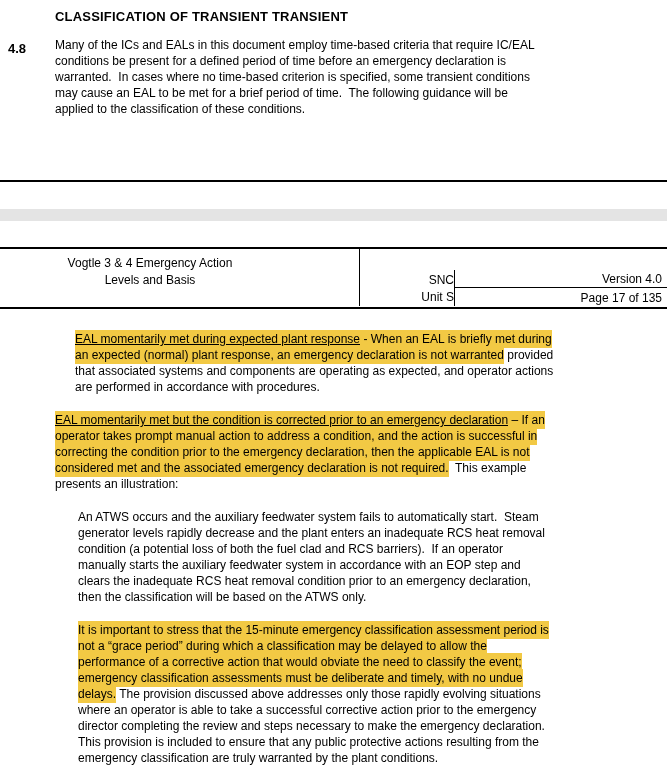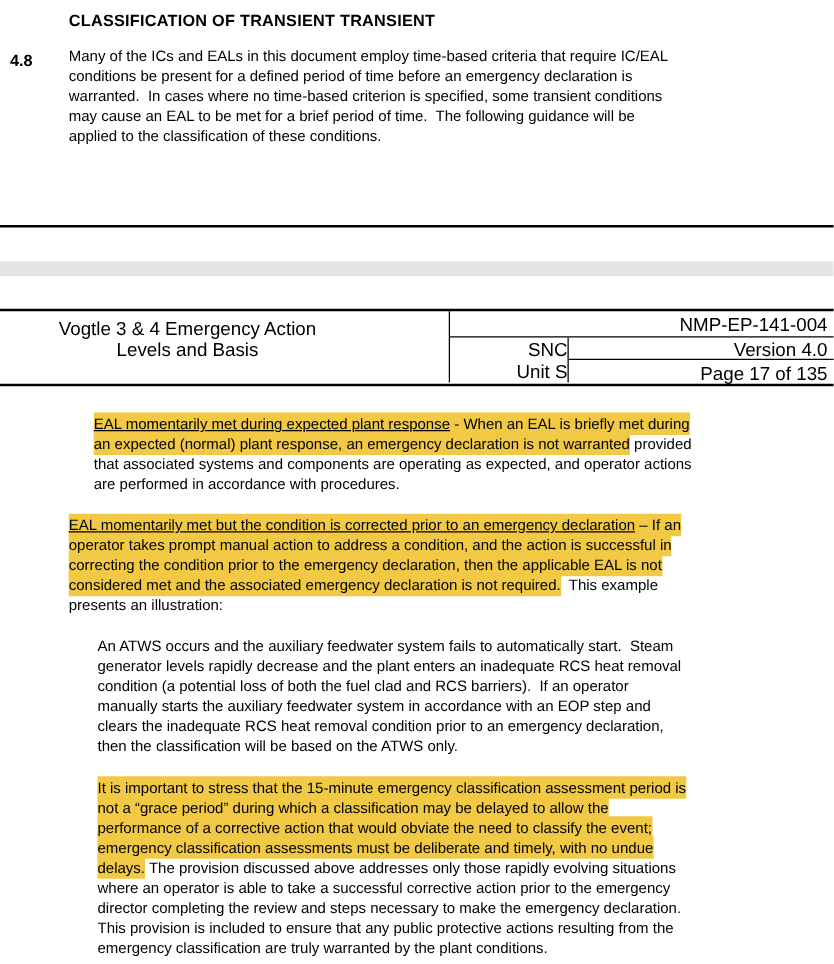--- a/index.html
+++ b/index.html
@@ -27,21 +27,21 @@
   .ul { text-decoration:underline; }
 
   
   .rule { position:absolute; top:180px; left:0; width:667px; height:2px; background:#000; }
   .band { position:absolute; top:209px; left:0; width:667px; height:12px; background:var(--band, #e4e4e4); }
 
   
   .doc-table {
     position:absolute; top:247px; left:0; width:667px; height:62px;
     box-sizing:border-box; border-top:2.5px solid #000; border-bottom:2.5px solid #000;
-    font-size:15px; background:#fff;
+    font-size:12px; background:#fff;
   }
   .doc-table div { box-sizing:border-box; }
   .cell-left {
     position:absolute; left:0; top:0; width:360px; height:57px;
     border-right:1.5px solid #000; padding-top:6px;
   }
   .cell-left .title-line { width:300px; text-align:center; line-height:17px; }
   .cell-docnum {
     position:absolute; left:360px; top:0; width:307px; height:21px;
     border-bottom:1.5px solid #000; text-align:right; padding:3px 5px 0 0;
@@ -72,21 +72,20 @@
   <div class="para intro"><span class="">Many of the ICs and EALs in this document employ time-based criteria that require IC/EAL</span><br><span class="">conditions be present for a defined period of time before an emergency declaration is</span><br><span class="">warranted.  In cases where no time-based criterion is specified, some transient conditions</span><br><span class="">may cause an EAL to be met for a brief period of time.  The following guidance will be</span><br><span class="">applied to the classification of these conditions.</span></div>
 
   <div class="rule"></div>
   <div class="band"></div>
 
   <div class="doc-table">
     <div class="cell-left">
       <div class="title-line">Vogtle 3 &amp; 4 Emergency Action</div>
       <div class="title-line">Levels and Basis</div>
     </div>
-    <div class="cell-docnum">NMP-EP-141-004</div>
     <div class="cell-snc">
       <div>SNC</div>
       <div>Unit S</div>
     </div>
     <div class="cell-version">Version 4.0</div>
     <div class="cell-page">Page 17 of 135</div>
   </div>
 
   <div class="para p1"><span class="hl ul">EAL momentarily met during expected plant response</span><span class="hl"> - When an EAL is briefly met during</span><br><span class="hl">an expected (normal) plant response, an emergency declaration is not warranted</span><span class=""> provided</span><br><span class="">that associated systems and components are operating as expected, and operator actions</span><br><span class="">are performed in accordance with procedures.</span></div>
 

